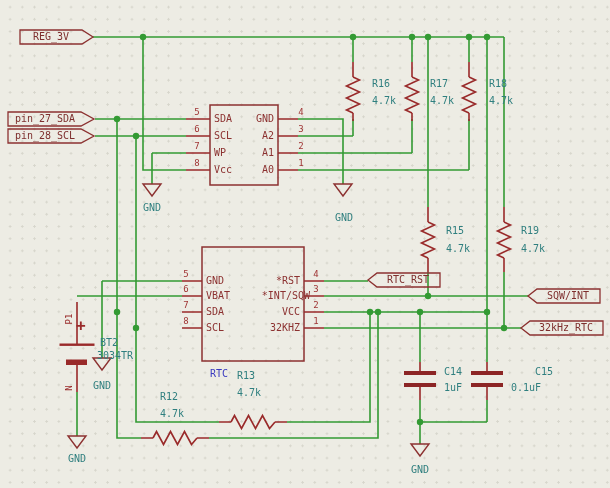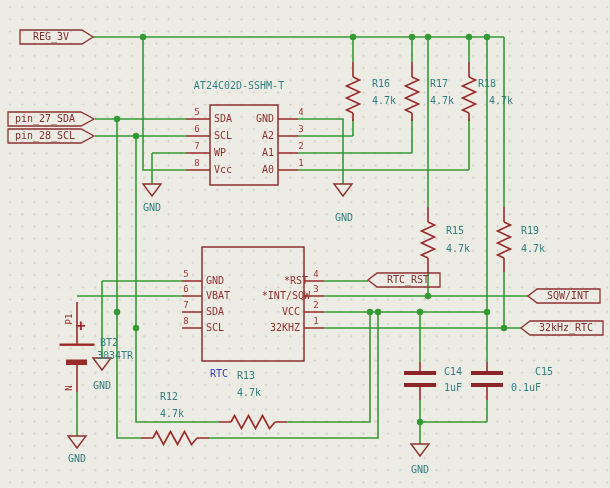--- a/index.html
+++ b/index.html
@@ -119,21 +119,20 @@
   </g>
 </svg>
 
 <span class="t maroon c" style="left:20px;top:31px;width:62px">REG_3V</span>
 <span class="t maroon c" style="left:8px;top:113px;width:74px">pin_27_SDA</span>
 <span class="t maroon c" style="left:8px;top:130px;width:74px">pin_28_SCL</span>
 <span class="t maroon c" style="left:376px;top:274px;width:64px">RTC_RST</span>
 <span class="t maroon c" style="left:536px;top:290px;width:64px">SQW/INT</span>
 <span class="t maroon c" style="left:529px;top:322px;width:74px">32kHz_RTC</span>
 
-<span class="t c" style="left:159px;top:80px;width:160px">AT24C02D-SSHM-T</span>
 <span class="t pin" style="left:214px;top:113px">SDA</span>
 <span class="t pin" style="left:214px;top:130px">SCL</span>
 <span class="t pin" style="left:214px;top:147px">WP</span>
 <span class="t pin" style="left:214px;top:164px">Vcc</span>
 <span class="t pin r" style="left:214px;top:113px;width:60px">GND</span>
 <span class="t pin r" style="left:214px;top:130px;width:60px">A2</span>
 <span class="t pin r" style="left:214px;top:147px;width:60px">A1</span>
 <span class="t pin r" style="left:214px;top:164px;width:60px">A0</span>
 <span class="t num c" style="left:187px;top:107px;width:20px">5</span>
 <span class="t num c" style="left:187px;top:124px;width:20px">6</span>
@@ -142,38 +141,38 @@
 <span class="t num c" style="left:291px;top:107px;width:20px">4</span>
 <span class="t num c" style="left:291px;top:124px;width:20px">3</span>
 <span class="t num c" style="left:291px;top:141px;width:20px">2</span>
 <span class="t num c" style="left:291px;top:158px;width:20px">1</span>
 
 <span class="t blue" style="left:210px;top:368px">RTC</span>
 <span class="t pin" style="left:206px;top:275px">GND</span>
 <span class="t pin" style="left:206px;top:290px">VBAT</span>
 <span class="t pin" style="left:206px;top:306px">SDA</span>
 <span class="t pin" style="left:206px;top:322px">SCL</span>
-<span class="t pin r" style="left:218px;top:275px;width:90px">*RST</span>
+<span class="t pin r" style="left:210px;top:275px;width:90px">*RST</span>
 <span class="t pin r" style="left:210px;top:290px;width:100px">*INT/SQW</span>
 <span class="t pin r" style="left:210px;top:306px;width:90px">VCC</span>
 <span class="t pin r" style="left:210px;top:322px;width:90px">32KHZ</span>
 <span class="t num c" style="left:176px;top:269px;width:20px">5</span>
 <span class="t num c" style="left:176px;top:284px;width:20px">6</span>
 <span class="t num c" style="left:176px;top:300px;width:20px">7</span>
 <span class="t num c" style="left:176px;top:316px;width:20px">8</span>
 <span class="t num c" style="left:306px;top:269px;width:20px">4</span>
 <span class="t num c" style="left:306px;top:284px;width:20px">3</span>
 <span class="t num c" style="left:306px;top:300px;width:20px">2</span>
 <span class="t num c" style="left:306px;top:316px;width:20px">1</span>
 
 <span class="t" style="left:372px;top:78px">R16</span>
 <span class="t" style="left:372px;top:95px">4.7k</span>
 <span class="t" style="left:430px;top:78px">R17</span>
 <span class="t" style="left:430px;top:95px">4.7k</span>
-<span class="t" style="left:478px;top:78px">R18</span>
+<span class="t" style="left:489px;top:78px">R18</span>
 <span class="t" style="left:489px;top:95px">4.7k</span>
 <span class="t" style="left:446px;top:225px">R15</span>
 <span class="t" style="left:446px;top:243px">4.7k</span>
 <span class="t" style="left:521px;top:225px">R19</span>
 <span class="t" style="left:521px;top:243px">4.7k</span>
 <span class="t" style="left:160px;top:391px">R12</span>
 <span class="t" style="left:160px;top:408px">4.7k</span>
 <span class="t" style="left:237px;top:370px">R13</span>
 <span class="t" style="left:237px;top:387px">4.7k</span>
 

